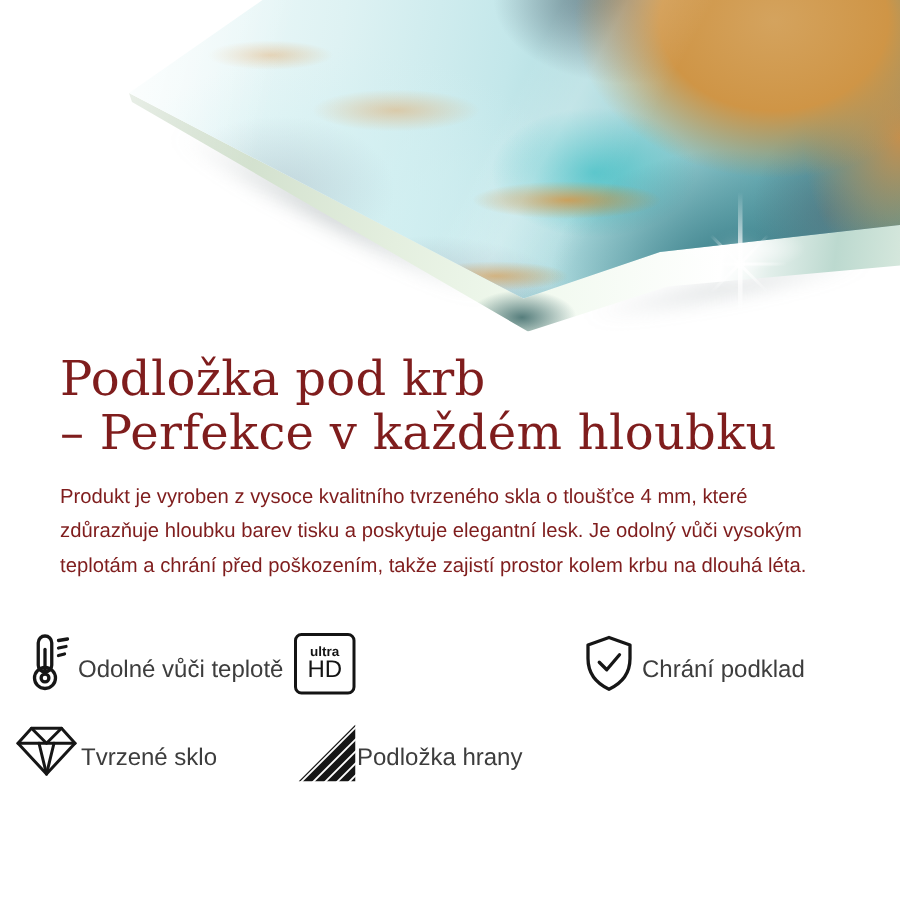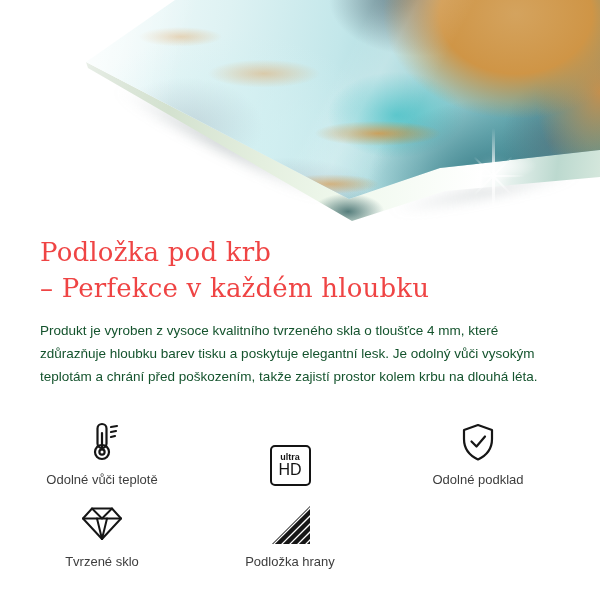--- a/index.html
+++ b/index.html
@@ -62,35 +62,35 @@
   .sparkle span{position:absolute;display:block;background:linear-gradient(to bottom, rgba(255,255,255,0), #ffffff 50%, rgba(255,255,255,0));}
   .ray-v{width:3px;height:96px;left:-1.5px;top:-48px;}
   .ray-h{width:64px;height:2px;left:-32px;top:-1px;background:linear-gradient(to right, rgba(255,255,255,0), #ffffff 50%, rgba(255,255,255,0)) !important;}
   .ray-d1{width:2px;height:54px;left:-1px;top:-27px;transform:rotate(45deg);}
   .ray-d2{width:2px;height:54px;left:-1px;top:-27px;transform:rotate(-45deg);}
   .core{position:absolute;left:-4px;top:-4px;width:8px;height:8px;border-radius:50%;background:#ffffff;box-shadow:0 0 14px 5px rgba(255,255,255,0.95);}
   
   .content{padding:0 30px 0 40px;}
   h1{
     font-family:"DejaVu Serif", serif;font-weight:400;
-    font-size:26px;line-height:36px;color:#ef4444;
+    font-size:32px;line-height:36px;color:#7f1d1d;
     margin:4px 0 0 0;letter-spacing:0.2px;
   }
   .desc{
     margin:13px 16px 0 0;max-width:538px;
-    font-size:13.5px;line-height:23px;color:#14532d;
+    font-size:13.5px;line-height:23px;color:#7f1d1d;
   }
   
   .features{
     display:grid;grid-template-columns:repeat(3,1fr);
     margin:32px 28px 0 8px;row-gap:15px;
   }
-  .feature{display:flex;flex-direction:column;align-items:center;justify-content:flex-end;}
+  .feature{display:flex;flex-direction:row;align-items:center;}
   .ficon{height:44px;display:flex;align-items:center;justify-content:center;}
-  .flabel{margin-top:8px;font-size:13px;color:#3d3d3d;line-height:15px;}
+  .flabel{margin-top:8px;font-size:16px;color:#3d3d3d;line-height:15px;}
   svg.icon{stroke:#161616;fill:none;stroke-width:2.2;stroke-linecap:round;stroke-linejoin:round;}
   .uhd-box{
     width:37px;height:37px;border:2.5px solid #141414;border-radius:5px;
     display:flex;flex-direction:column;align-items:center;justify-content:center;
     color:#141414;
   }
   .uhd-top{font-size:9px;font-weight:bold;line-height:10px;}
   .uhd-bottom{font-size:16px;font-weight:normal;line-height:16px;}
 </style>
 </head>
@@ -145,21 +145,21 @@
     </div>
   </div>
 
   <div class="feature">
     <div class="ficon">
       <svg class="icon" width="44" height="44" viewBox="0 0 44 44">
         <path d="M22,5 L36,10 V19 C36,29.5 30.5,35.5 22,39.5 C13.5,35.5 8,29.5 8,19 V10 Z"></path>
         <path d="M15.5,21.5 L20.5,26.5 L29,16.5"></path>
       </svg>
     </div>
-    <div class="flabel">Odolné podklad</div>
+    <div class="flabel">Chrání podklad</div>
   </div>
 
   <div class="feature">
     <div class="ficon">
       <svg class="icon" width="46" height="42" viewBox="0 0 46 42" style="stroke-width:2;">
         <path d="M4,15.5 L13,5.5 H33 L42,15.5 L23,36 Z"></path>
         <line x1="4" y1="15.5" x2="42" y2="15.5"></line>
         <path d="M13,5.5 L23,15.5 L33,5.5"></path>
         <line x1="18" y1="15.5" x2="23" y2="36"></line>
         <line x1="28" y1="15.5" x2="23" y2="36"></line>

